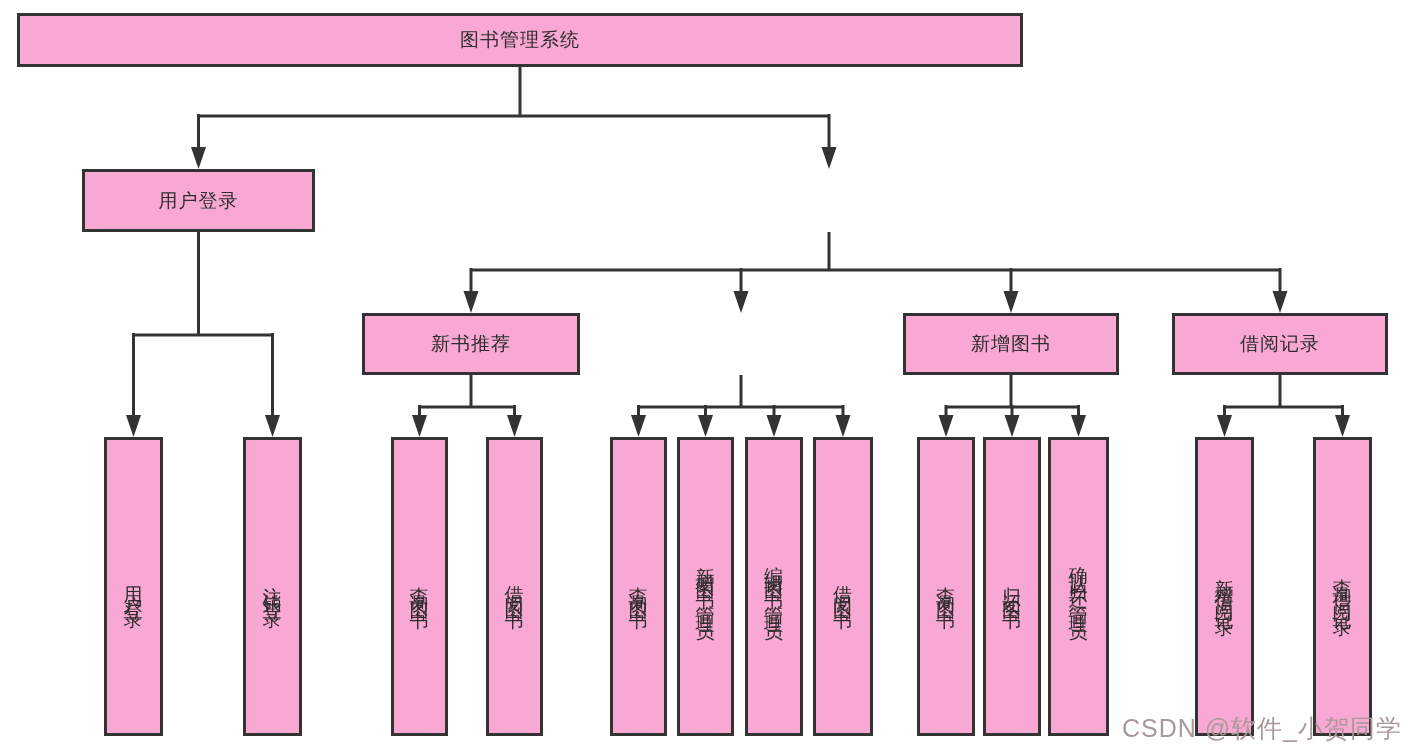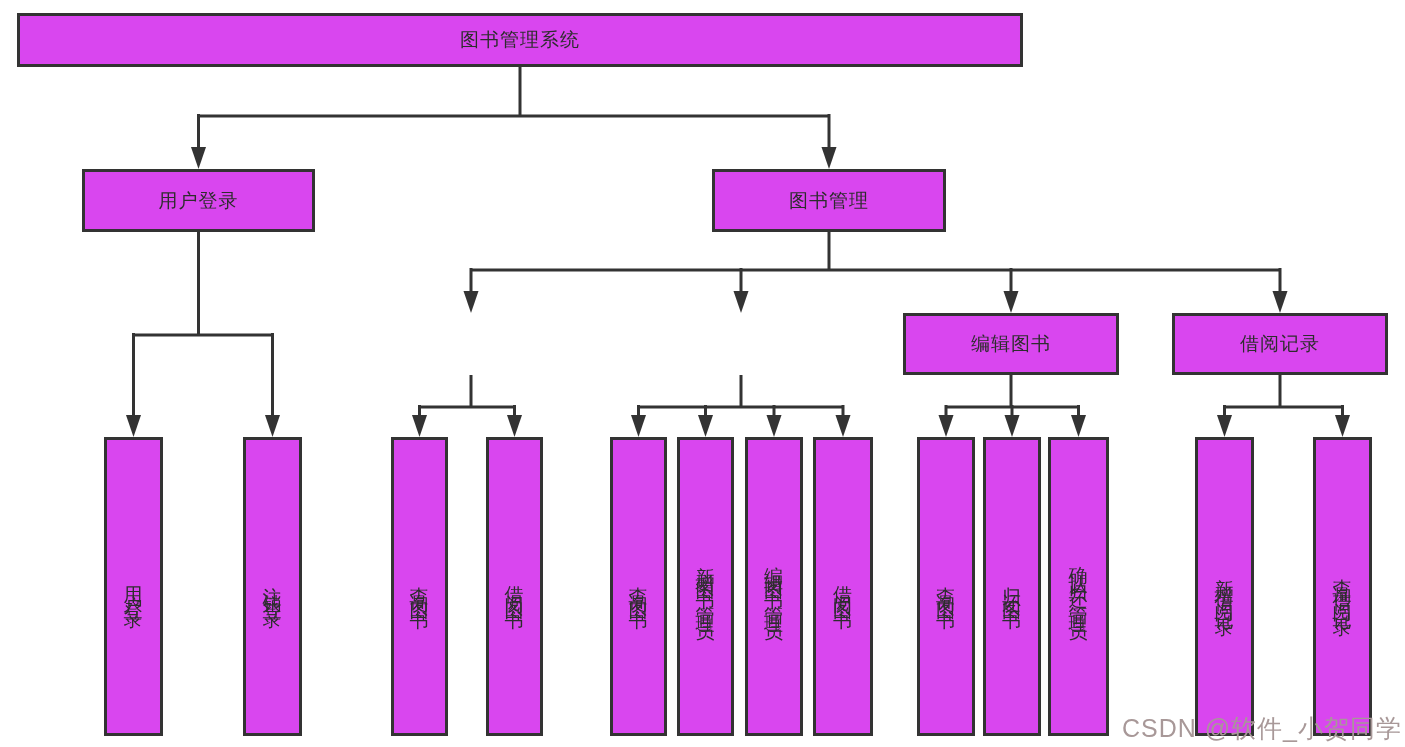--- a/index.html
+++ b/index.html
@@ -14,21 +14,21 @@
   }
   .connectors {
     position: absolute;
     left: 0; top: 0;
     width: 1405px; height: 747px;
     z-index: 0;
   }
   .node {
     position: absolute;
     box-sizing: border-box;
-    background: #d946ef;
+    background: #f9a8d4;
     border: 3px solid #333333;
     display: flex;
     align-items: center;
     justify-content: center;
     font-size: 19px;
     color: #2d2d2d;
     z-index: 1;
     letter-spacing: 1px;
     white-space: nowrap;
   }
@@ -120,26 +120,26 @@
     </g>
   </svg>
 
   <div class="node" style="left:17px; top:13px; width:1006px; height:54px;">
     <span>图书管理系统</span>
   </div>
 
   <div class="node" style="left:82px; top:169px; width:233px; height:63px;">
     <span>用户登录</span>
   </div>
-  <div class="node" style="left:712px; top:169px; width:234px; height:63px;">
-    <span>图书管理</span>
+
+  <div class="node" style="left:362px; top:313px; width:218px; height:62px;">
+    <span>新书推荐</span>
   </div>
-
   <div class="node" style="left:903px; top:313px; width:216px; height:62px;">
-    <span>编辑图书</span>
+    <span>新增图书</span>
   </div>
   <div class="node" style="left:1172px; top:313px; width:216px; height:62px;">
     <span>借阅记录</span>
   </div>
 
   <div class="node" style="left:104px; top:437px; width:59px; height:299px;">
     <span class="vlabel">用户登录</span>
   </div>
   <div class="node" style="left:243px; top:437px; width:59px; height:299px;">
     <span class="vlabel">注销登录</span>

